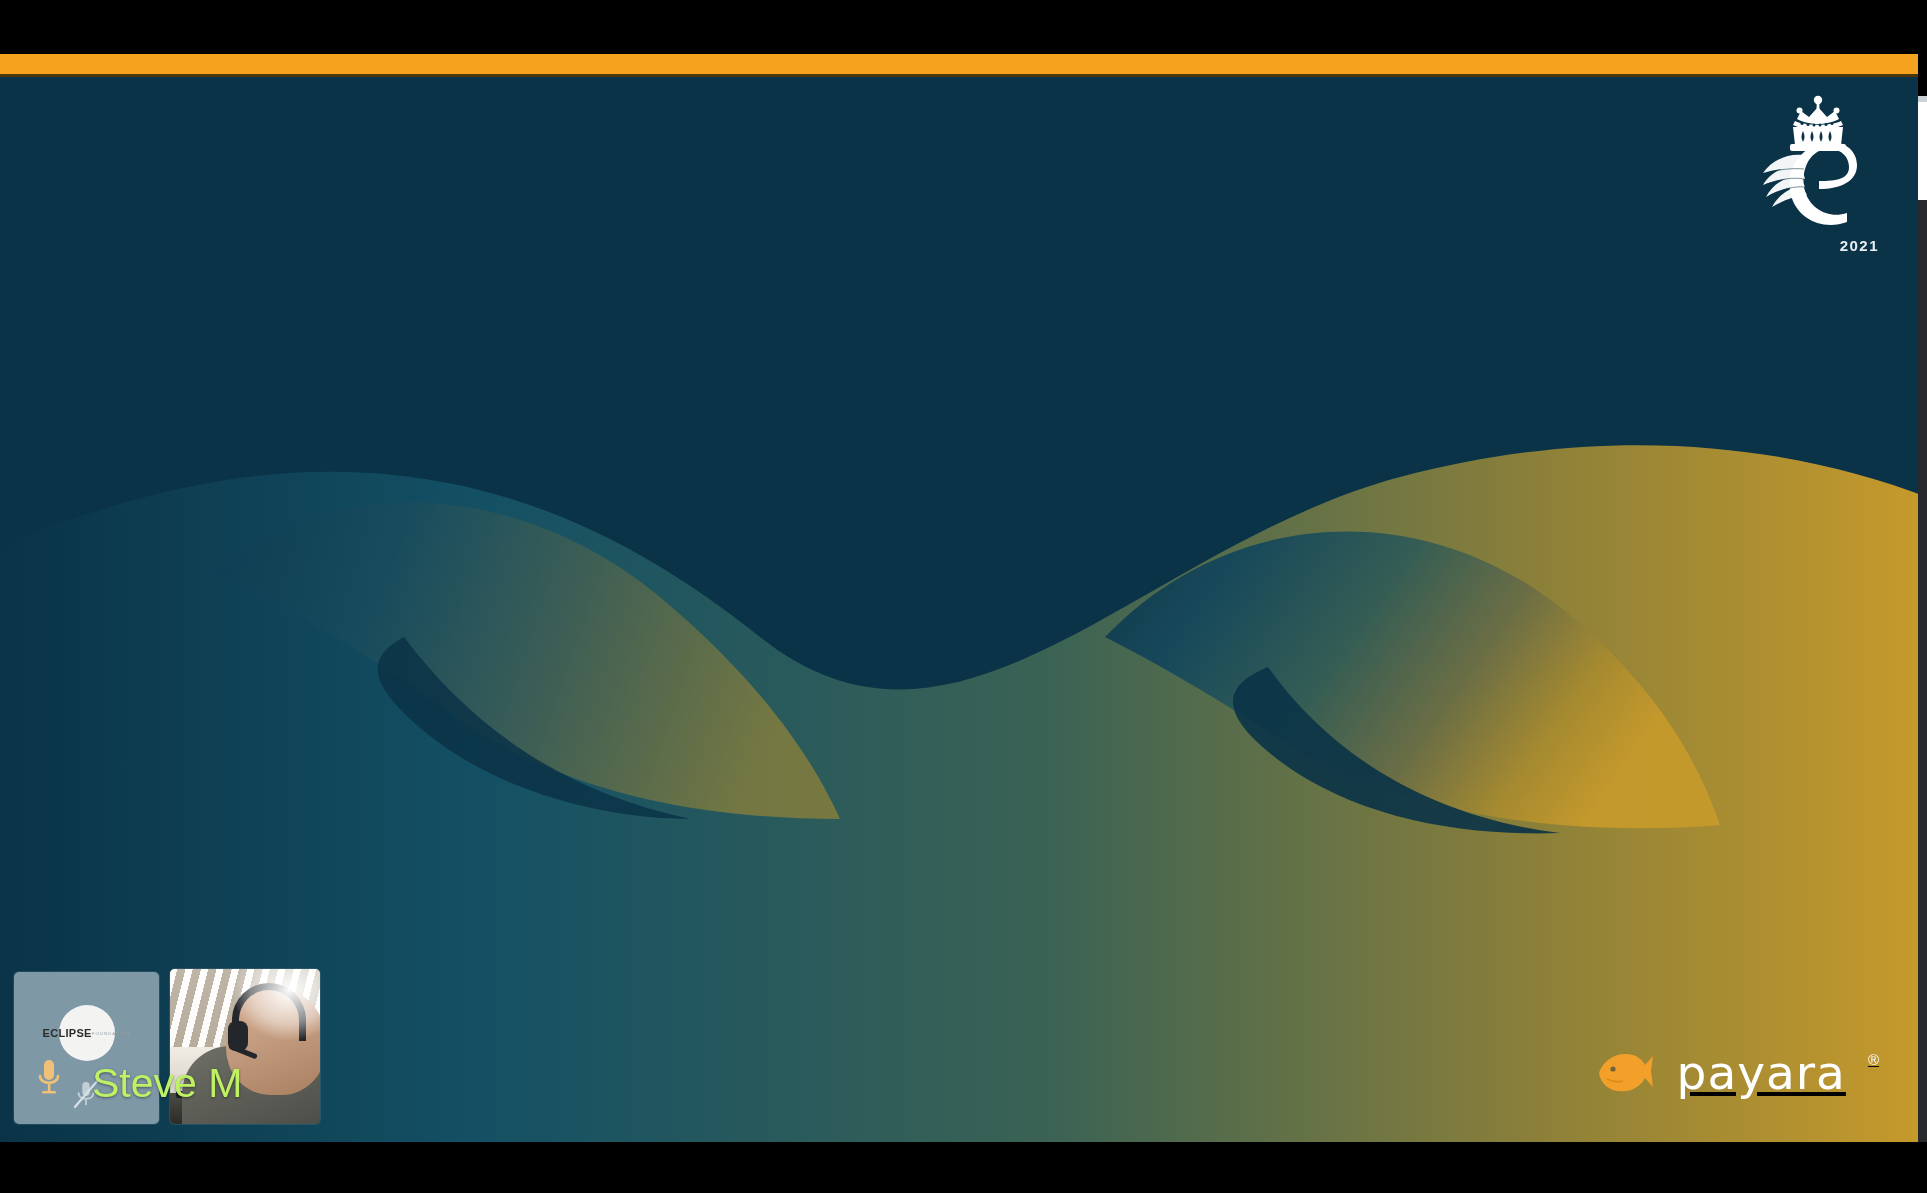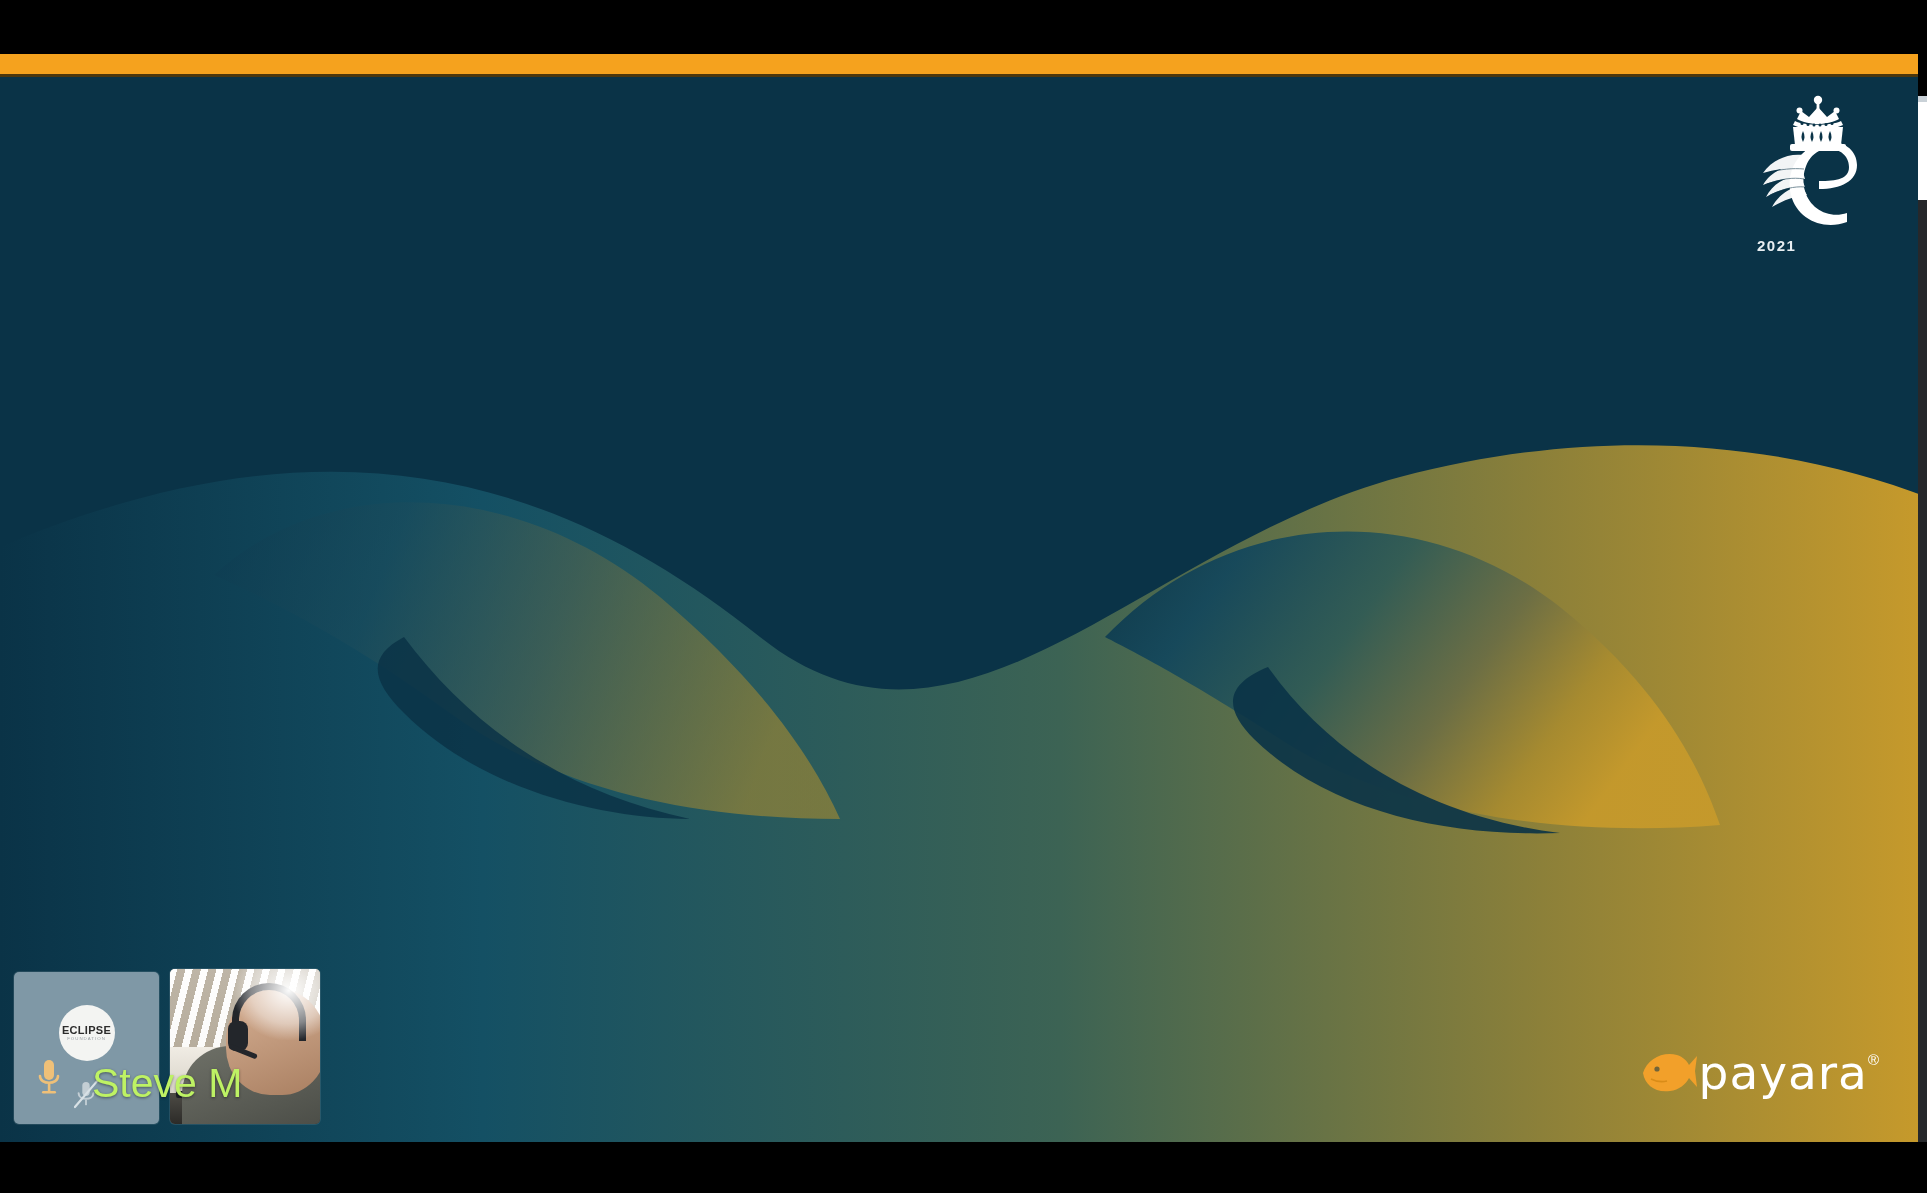--- a/index.html
+++ b/index.html
@@ -62,38 +62,39 @@
     letter-spacing:-1px;
     text-shadow:0 2px 5px rgba(0,0,0,.35);
     white-space:pre-line;
   }
 
   
   #queens-award-logo {
     position:absolute;
     right:48px; top:12px;
     width:122px; height:175px;
-    text-align:left;
+    text-align:right;
   }
   #queens-award-logo svg { display:block; }
   #award-year {
     color:#e8eef1;
     font-size:15px;
     font-weight:bold;
     letter-spacing:1.5px;
     margin-top:-4px;
   }
 
   
   #payara-logo {
     position:absolute;
     right:48px; bottom:42px;
     display:flex;
     align-items:center;
-    gap:0;
+    gap:22px;
+    text-decoration:underline;
   }
   #payara-wordmark {
     color:#FFFFFF;
     font-size:47px;
     font-weight:500;
     letter-spacing:1px;
     font-family:"DejaVu Sans", sans-serif;
   }
   #payara-reg {
     color:#FFFFFF;
@@ -128,21 +129,21 @@
 
   
   #eclipse-avatar {
     position:absolute;
     left:50%; top:33px;
     transform:translateX(-50%);
     width:56px; height:56px;
     border-radius:50%;
     background:#F3F4F2;
     display:flex;
-    flex-direction:column;
+    flex-direction:row;
     align-items:center;
     justify-content:center;
   }
   #eclipse-wordmark {
     color:#2C2C2C;
     font-size:11px;
     font-weight:bold;
     letter-spacing:.3px;
     line-height:1;
   }

